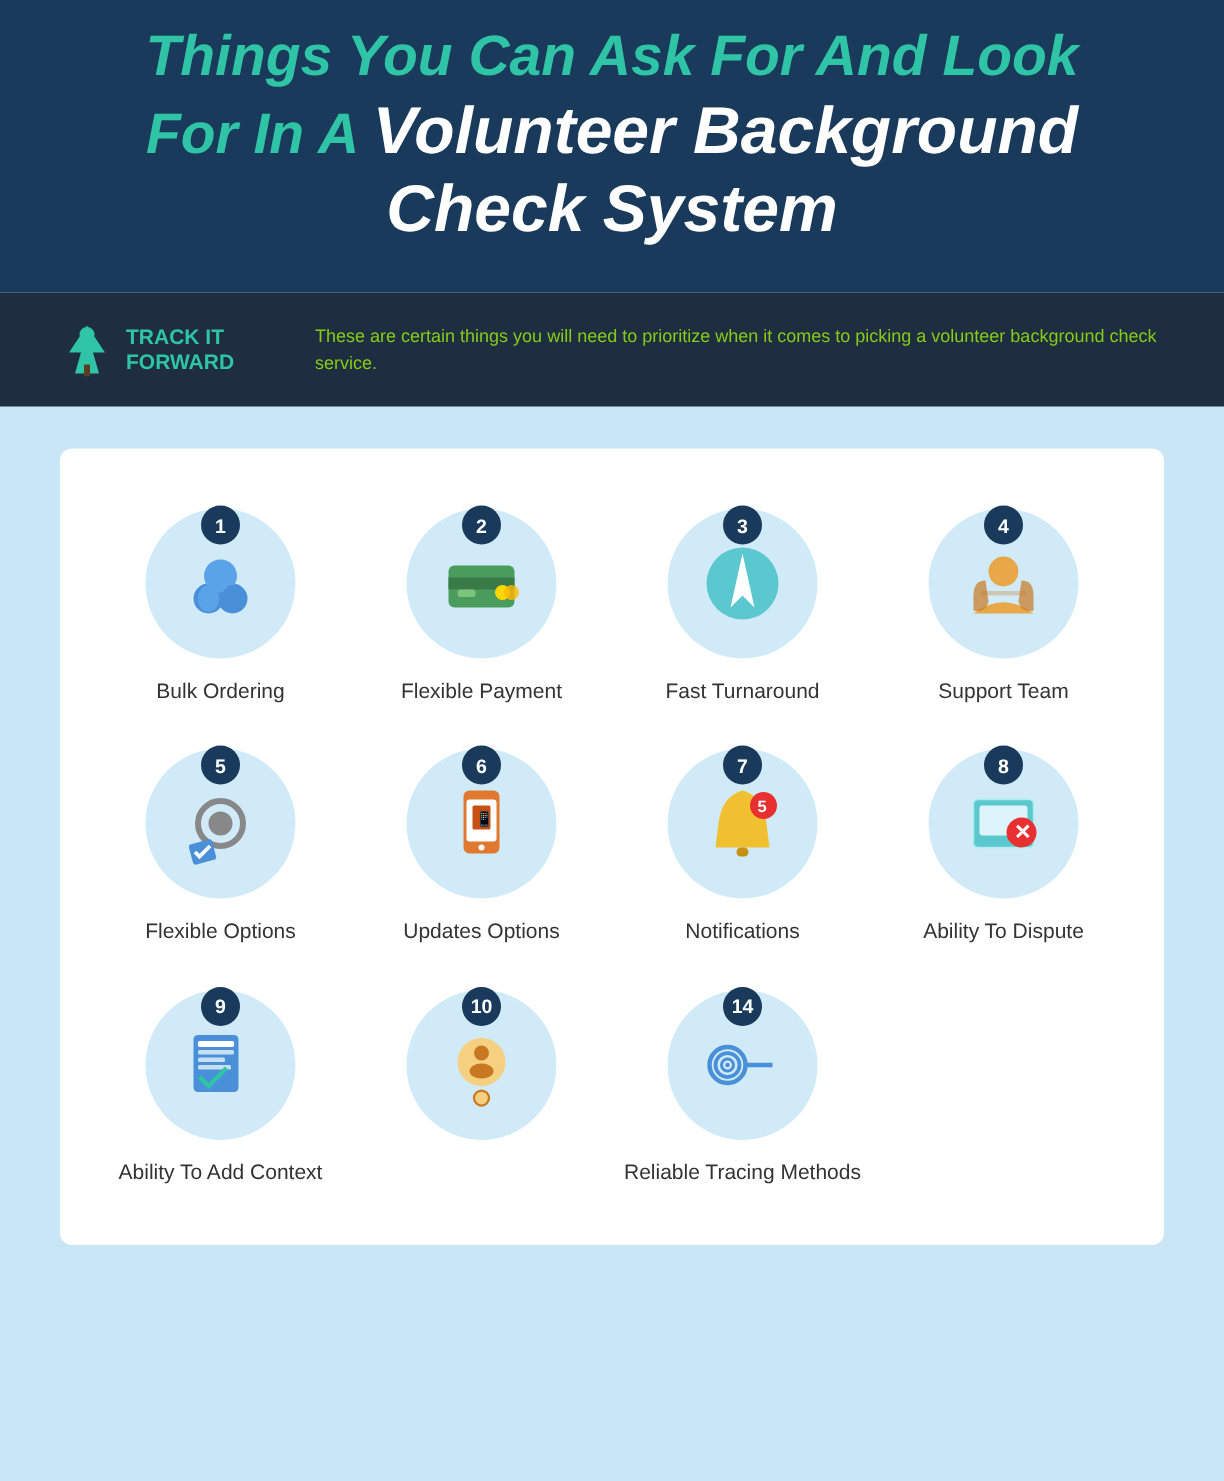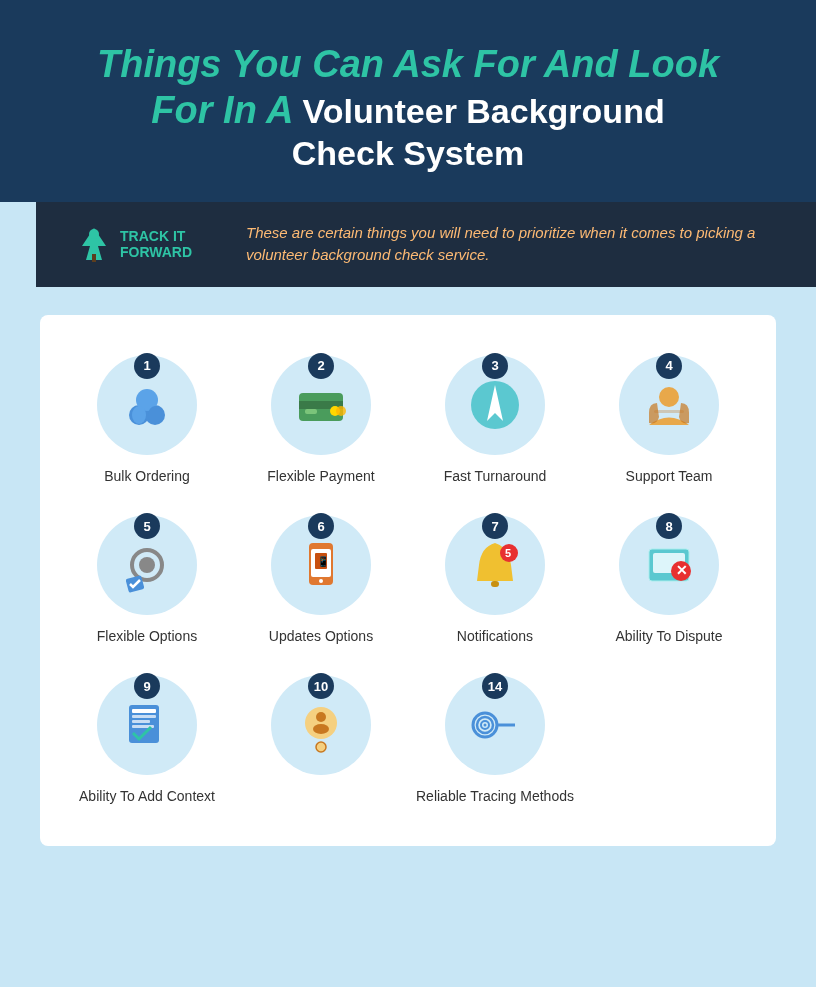--- a/index.html
+++ b/index.html
@@ -7,65 +7,64 @@
       width: 816px;
       min-height: 987px;
       font-family: Arial, sans-serif;
       background: #c8e6f5;
     }
 
     
     .header {
       background: #1a3a5c;
       text-align: center;
-      padding: 42px 40px 28px;
+      padding: 16px 40px 28px;
     }
     .header-title-teal {
       color: #2ec4a5;
       font-size: 38px;
       font-weight: 900;
       font-style: italic;
       line-height: 1.2;
     }
     .header-title-white {
       color: #ffffff;
-      font-size: 34px;
+      font-size: 44px;
       font-weight: 900;
       line-height: 1.2;
+      font-style: italic;
     }
 
     
     .subtitle-bar {
       background: #1e2d40;
       display: flex;
       align-items: center;
       padding: 20px 40px;
       gap: 30px;
-      margin-left: 36px;
     }
     .logo-area {
       display: flex;
       align-items: center;
       gap: 8px;
       min-width: 140px;
     }
     .logo-text {
       color: #2ec4a5;
       font-weight: 900;
       font-size: 14px;
       line-height: 1.2;
     }
     .logo-text span {
       color: white;
     }
     .subtitle-text {
-      color: #fdba74;
-      font-size: 15px;
+      color: #84cc16;
+      font-size: 12px;
       line-height: 1.5;
-      font-style: italic;
     }
 
     
     .main-card {
       background: white;
       margin: 28px 40px;
       border-radius: 8px;
       padding: 30px 20px 30px;
     }
 

